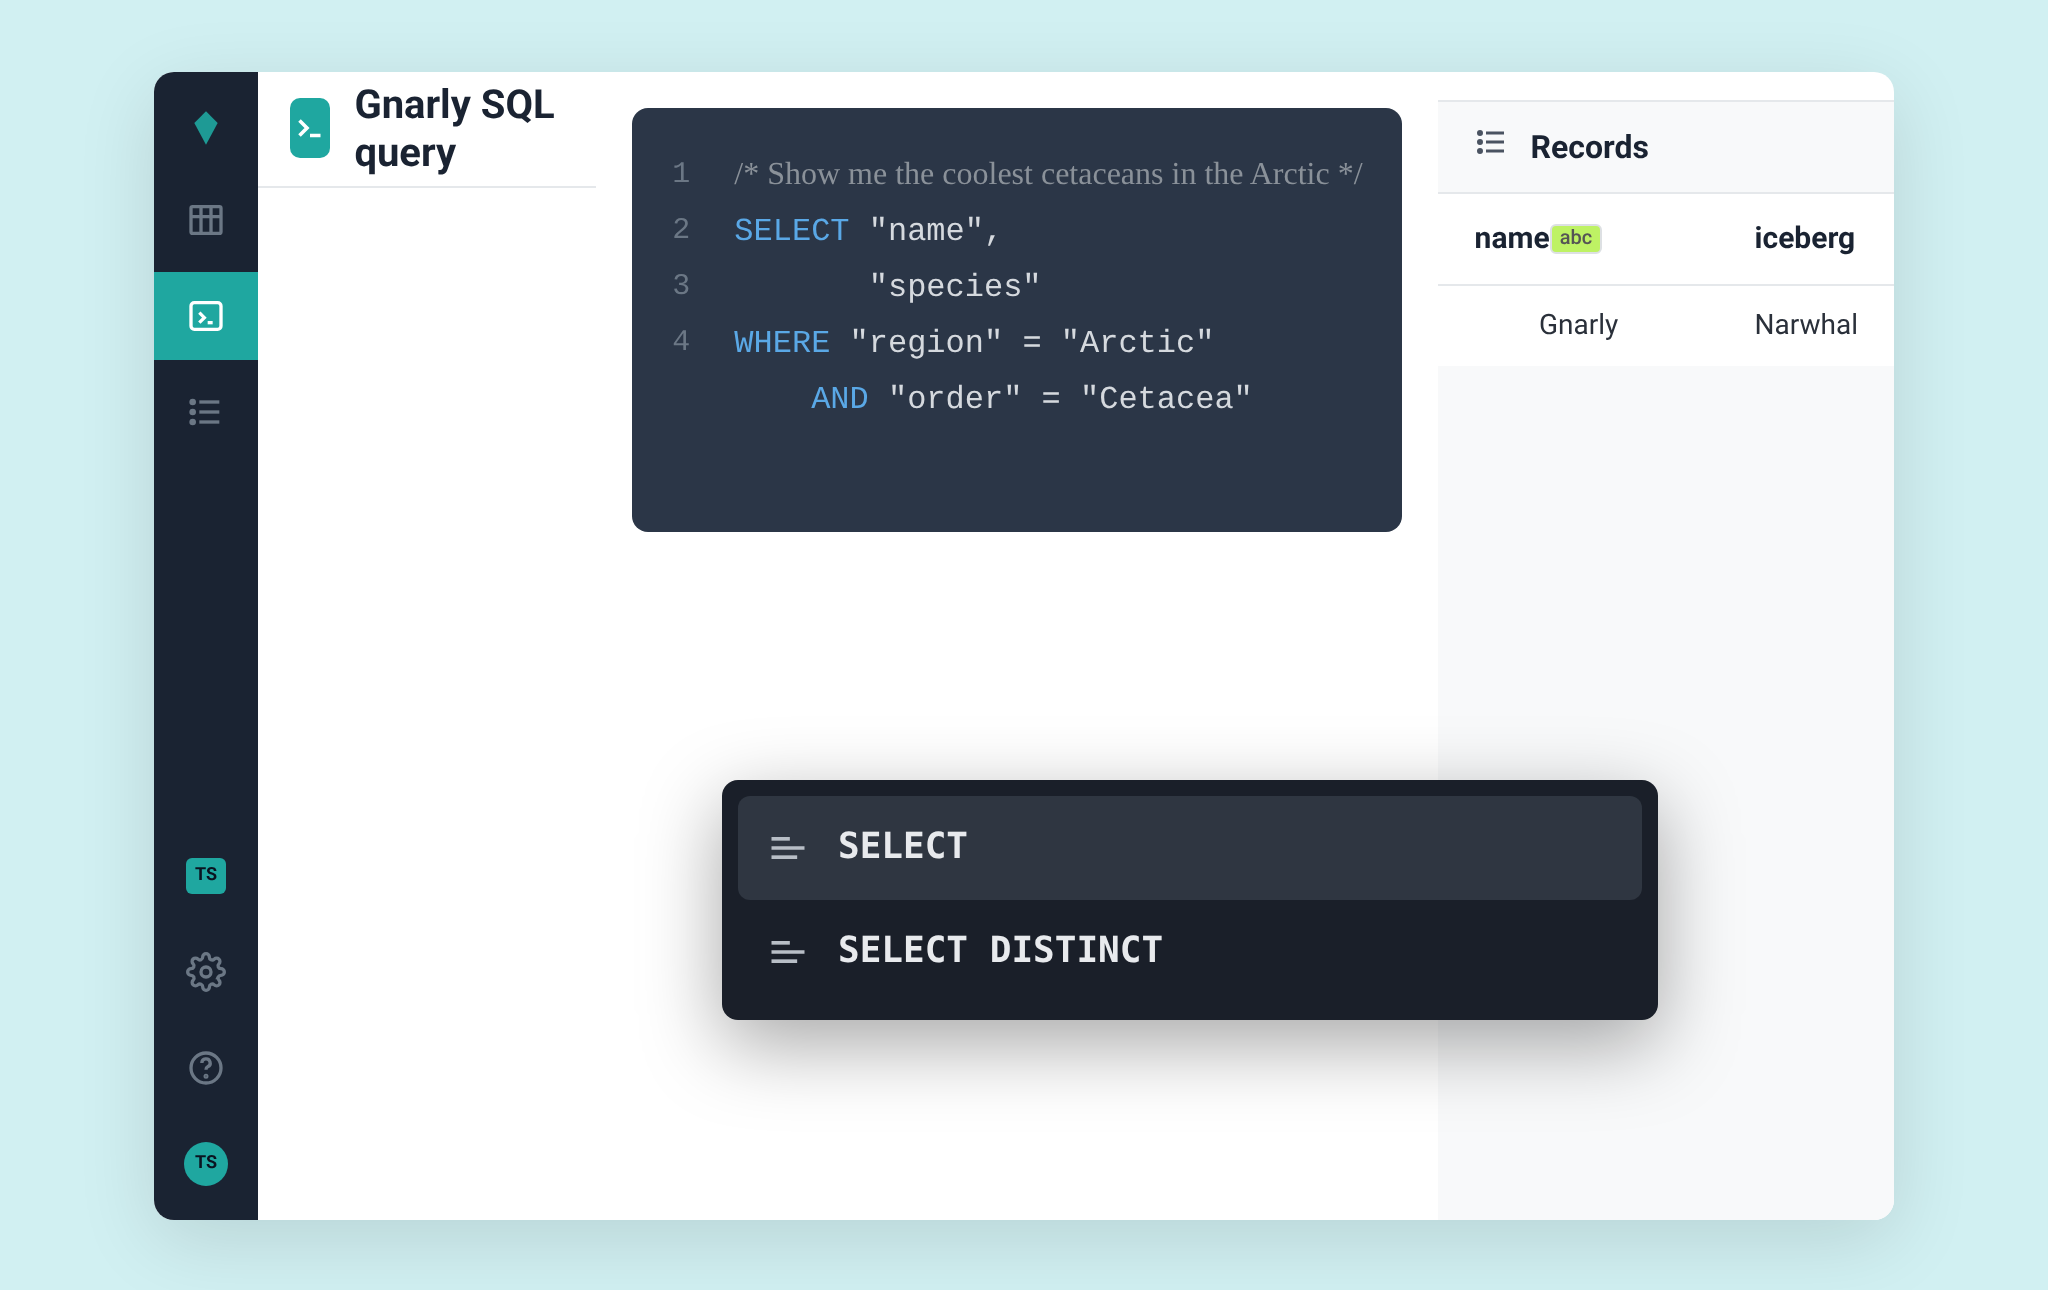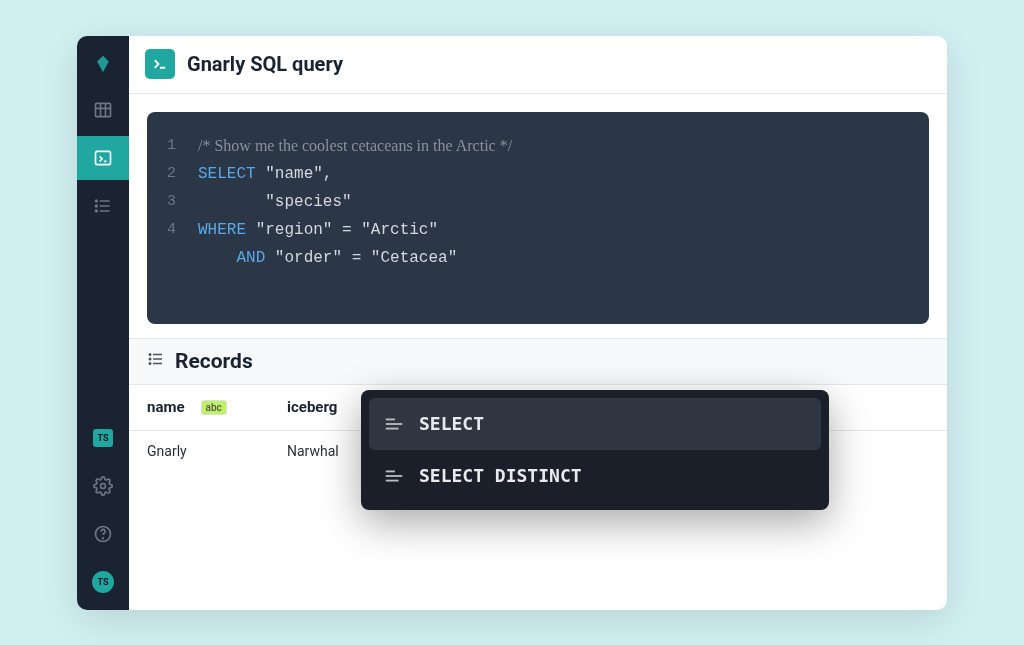--- a/index.html
+++ b/index.html
@@ -56,21 +56,20 @@
     font-size: 9px;
     font-weight: 700;
     display: flex; align-items: center; justify-content: center;
   }
   .ts-badge.alt { background:#1fa7a0; }
   .side-item svg { width: 20px; height: 20px; }
   
   .main {
     flex: 1;
     display: flex;
-    flex-direction: column;
     min-width: 0;
   }
   .header {
     height: 58px;
     display: flex;
     align-items: center;
     gap: 12px;
     padding: 0 16px;
     border-bottom: 1px solid #e5e8eb;
   }
@@ -121,55 +120,55 @@
   }
   .results-header {
     height: 46px;
     display: flex;
     align-items: center;
     gap: 10px;
     padding: 0 18px;
     border-bottom: 1px solid #e5e8eb;
   }
   .results-header .icon { color: #4a5361; }
-  .results-title { font-weight: 700; font-size: 21px; color:#1a2332; }
+  .results-title { font-weight: 700; font-size: 16px; color:#1a2332; }
   .table-headers {
     display: flex;
     height: 46px;
     align-items: center;
     border-bottom: 1px solid #e5e8eb;
     background:#fff;
   }
   .th {
     padding: 0 18px;
     font-weight: 700;
     font-size: 15px;
     color: #1a2332;
-    display:flex; align-items:center; gap:16px;text-align:center;
+    display:flex; align-items:center; gap:0;text-align:center;
   }
   .th .type-badge {
     font-size: 10px;
     font-weight: 500;
     color: #555;
     background: #bef264;
     border: 1px solid #dde0e3;
     border-radius: 3px;
     padding: 1px 4px;
   }
   .col-name { width: 140px; }
   .col-species { flex: 1; }
   .table-row {
     display: flex;
     height: 40px;
     align-items: center;
     font-size: 14px;
     color: #2a303a;
     background:#fff;
   }
-  .td { padding: 0 18px; }
+  .td { padding: 0 18px; text-align: center; }
   
   .autocomplete {
     position: absolute;
     top: 354px;
     left: 284px;
     width: 468px;
     background: #1a1f29;
     border-radius: 8px;
     box-shadow: 0 12px 40px rgba(0,0,0,0.35);
     padding: 8px;

